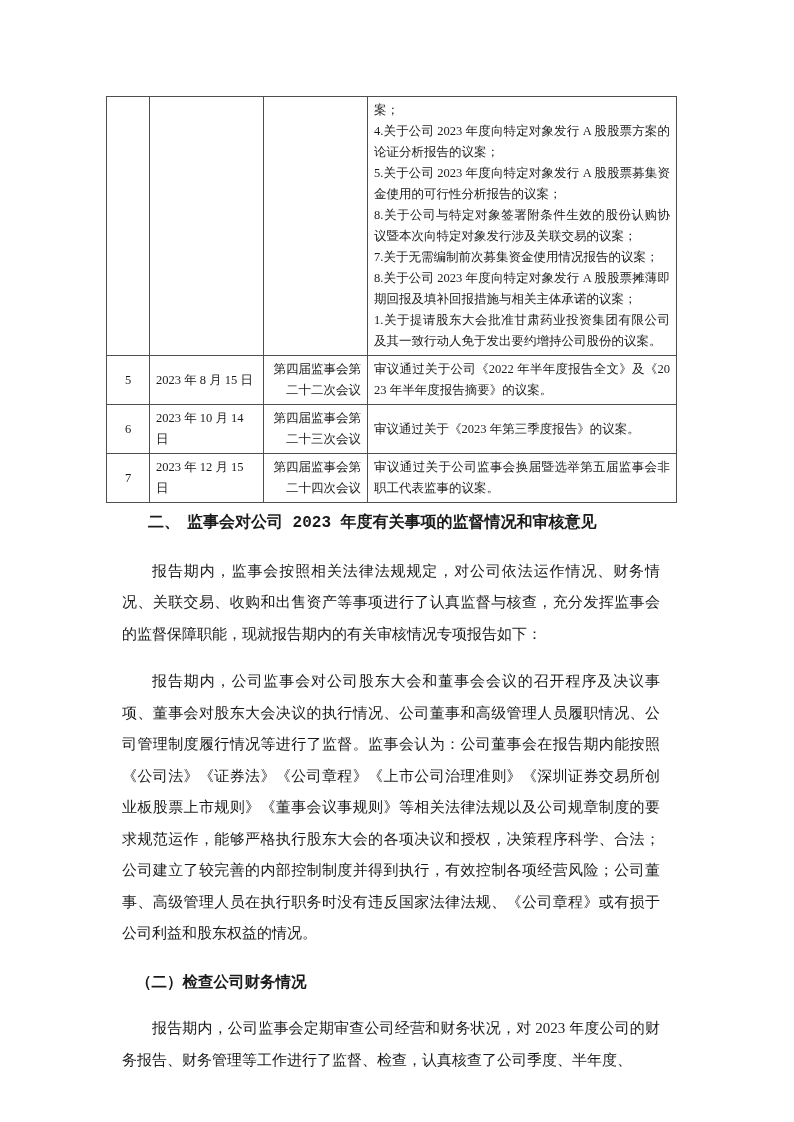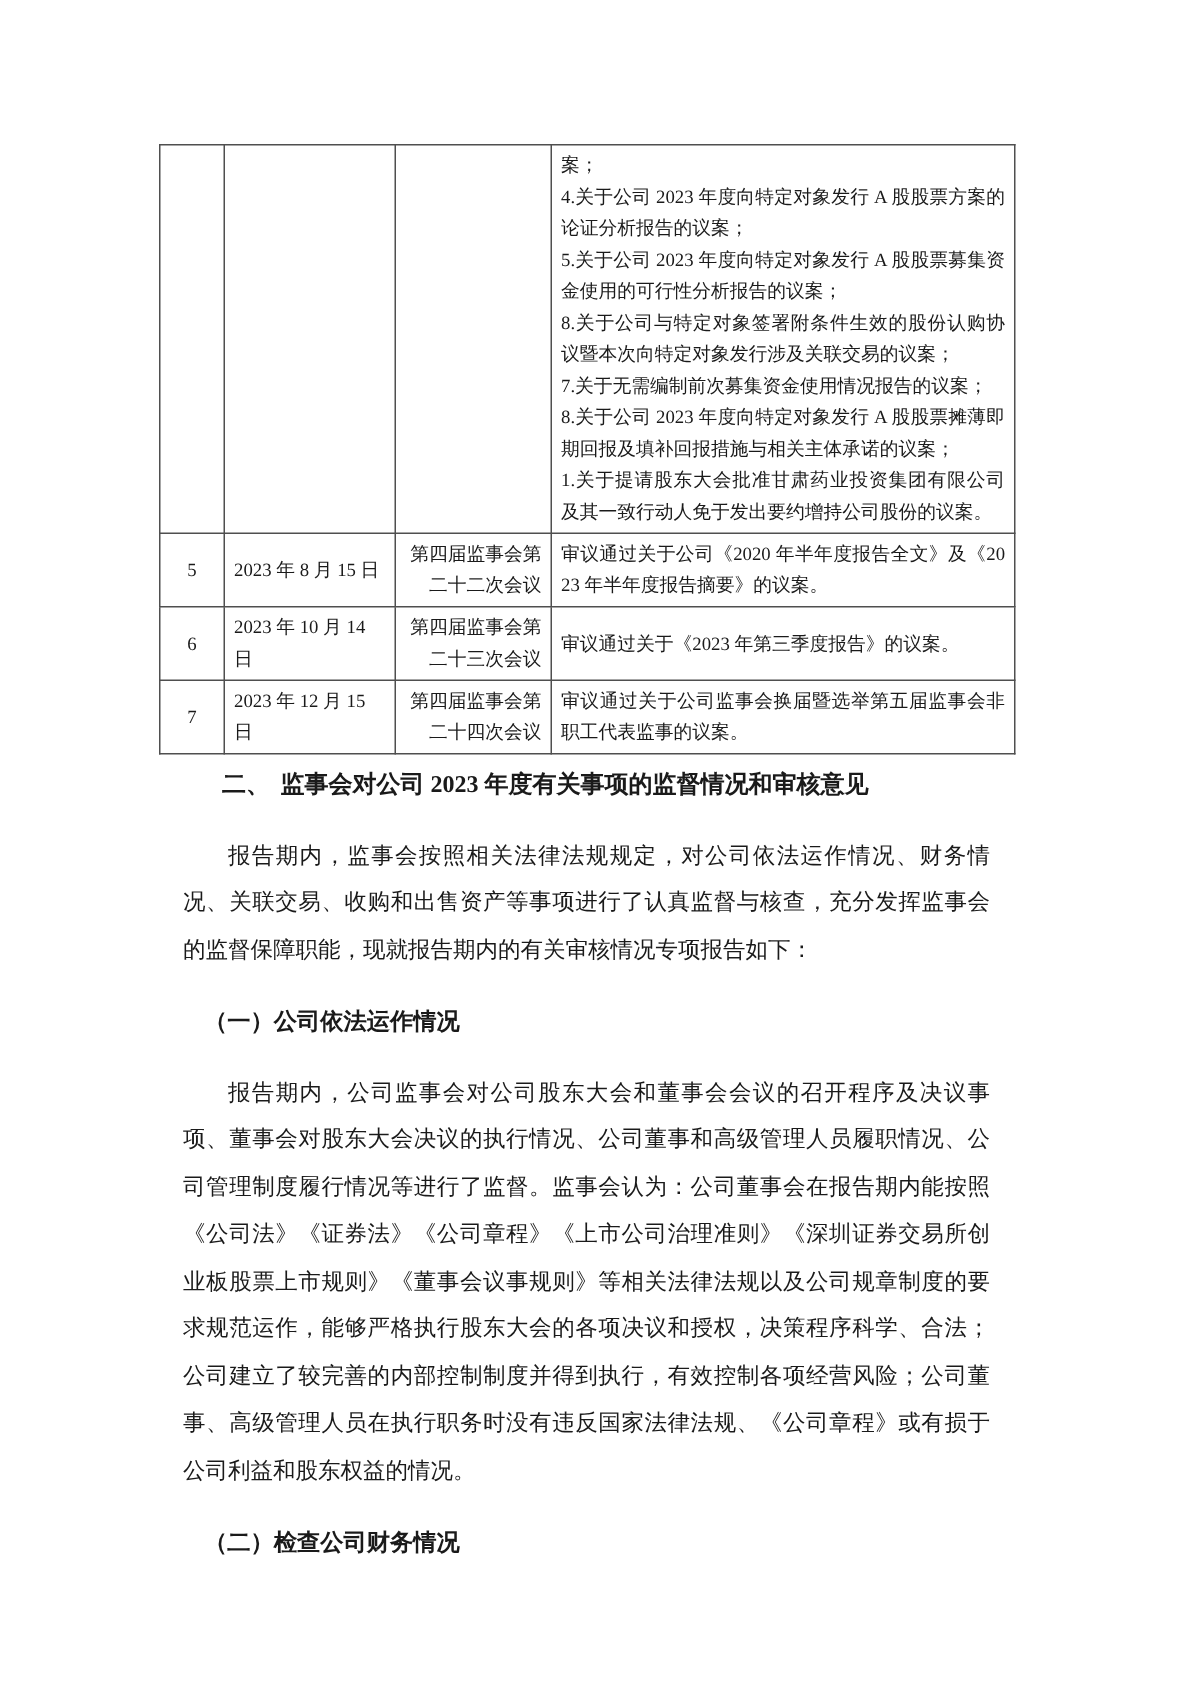--- a/index.html
+++ b/index.html
@@ -36,21 +36,21 @@
   td.col-seq   { text-align:center; padding:3px 2px; }
   td.col-date  { text-align:left; padding:3px 2px; }
   td.col-meet  { text-align:right;   padding:3px 5px; }
   td.col-topic { text-align:justify; text-justify:inter-ideograph; padding:4px 8px; }
   .topic-line  { text-align:justify; }
 
   
   .sec-heading {
     margin:5px 0 0 0;
     padding-left:42px;
-    font-family:Liberation Serif, serif;
+    font-family:Liberation Mono, monospace;
     font-weight:bold;
     font-size:16px;
     line-height:31.5px;
     white-space:nowrap;
   }
   .sec-heading .h-num { margin-right:7px; }
   .sub-heading {
     margin:0;
     padding-left:30px;
     font-family:"Liberation Sans","DejaVu Sans",sans-serif;
@@ -93,42 +93,42 @@
             <div class="topic-line">8.关于公司与特定对象签署附条件生效的股份认购协议暨本次向特定对象发行涉及关联交易的议案；</div>
             <div class="topic-line">7.关于无需编制前次募集资金使用情况报告的议案；</div>
             <div class="topic-line">8.关于公司 2023 年度向特定对象发行 A 股股票摊薄即期回报及填补回报措施与相关主体承诺的议案；</div>
             <div class="topic-line">1.关于提请股东大会批准甘肃药业投资集团有限公司及其一致行动人免于发出要约增持公司股份的议案。</div>
           </td>
         </tr>
         <tr>
           <td class="col-seq">5</td>
           <td class="col-date">2023 年 8 月 15 日</td>
           <td class="col-meet">第四届监事会第二十二次会议</td>
-          <td class="col-topic">审议通过关于公司《2020 年半年度报告全文》及《2023 年半年度报告摘要》的议案。</td>
+          <td class="col-topic">审议通过关于公司《2022 年半年度报告全文》及《2023 年半年度报告摘要》的议案。</td>
         </tr>
         <tr>
           <td class="col-seq">6</td>
           <td class="col-date">2023 年 10 月 14 日</td>
           <td class="col-meet">第四届监事会第二十三次会议</td>
           <td class="col-topic">审议通过关于《2023 年第三季度报告》的议案。</td>
         </tr>
         <tr>
           <td class="col-seq">7</td>
           <td class="col-date">2023 年 12 月 15 日</td>
           <td class="col-meet">第四届监事会第二十四次会议</td>
           <td class="col-topic">审议通过关于公司监事会换届暨选举第五届监事会非职工代表监事的议案。</td>
         </tr>
       </tbody>
     </table>
 
     <h2 class="sec-heading"><span class="h-num">二、</span><span>监事会对公司 2023 年度有关事项的监督情况和审核意见</span></h2>
 
     <p class="para">报告期内，监事会按照相关法律法规规定，对公司依法运作情况、财务情况、关联交易、收购和出售资产等事项进行了认真监督与核查，充分发挥监事会的监督保障职能，现就报告期内的有关审核情况专项报告如下：</p>
 
-    <h3 class="sub-heading">（一）公司依法运作情况</h3>
 
     <p class="para">报告期内，公司监事会对公司股东大会和董事会会议的召开程序及决议事项、董事会对股东大会决议的执行情况、公司董事和高级管理人员履职情况、公司管理制度履行情况等进行了监督。监事会认为：公司董事会在报告期内能按照《公司法》《证券法》《公司章程》《上市公司治理准则》《深圳证券交易所创业板股票上市规则》《董事会议事规则》等相关法律法规以及公司规章制度的要求规范运作，能够严格执行股东大会的各项决议和授权，决策程序科学、合法；公司建立了较完善的内部控制制度并得到执行，有效控制各项经营风险；公司董事、高级管理人员在执行职务时没有违反国家法律法规、《公司章程》或有损于公司利益和股东权益的情况。</p>
 
     <h3 class="sub-heading">（二）检查公司财务情况</h3>
 
+    <p class="para">报告期内，公司监事会定期审查公司经营和财务状况，对 2023 年度公司的财务报告、财务管理等工作进行了监督、检查，认真核查了公司季度、半年度、</p>
 
   </div>
 </div>
 
 </body></html>

